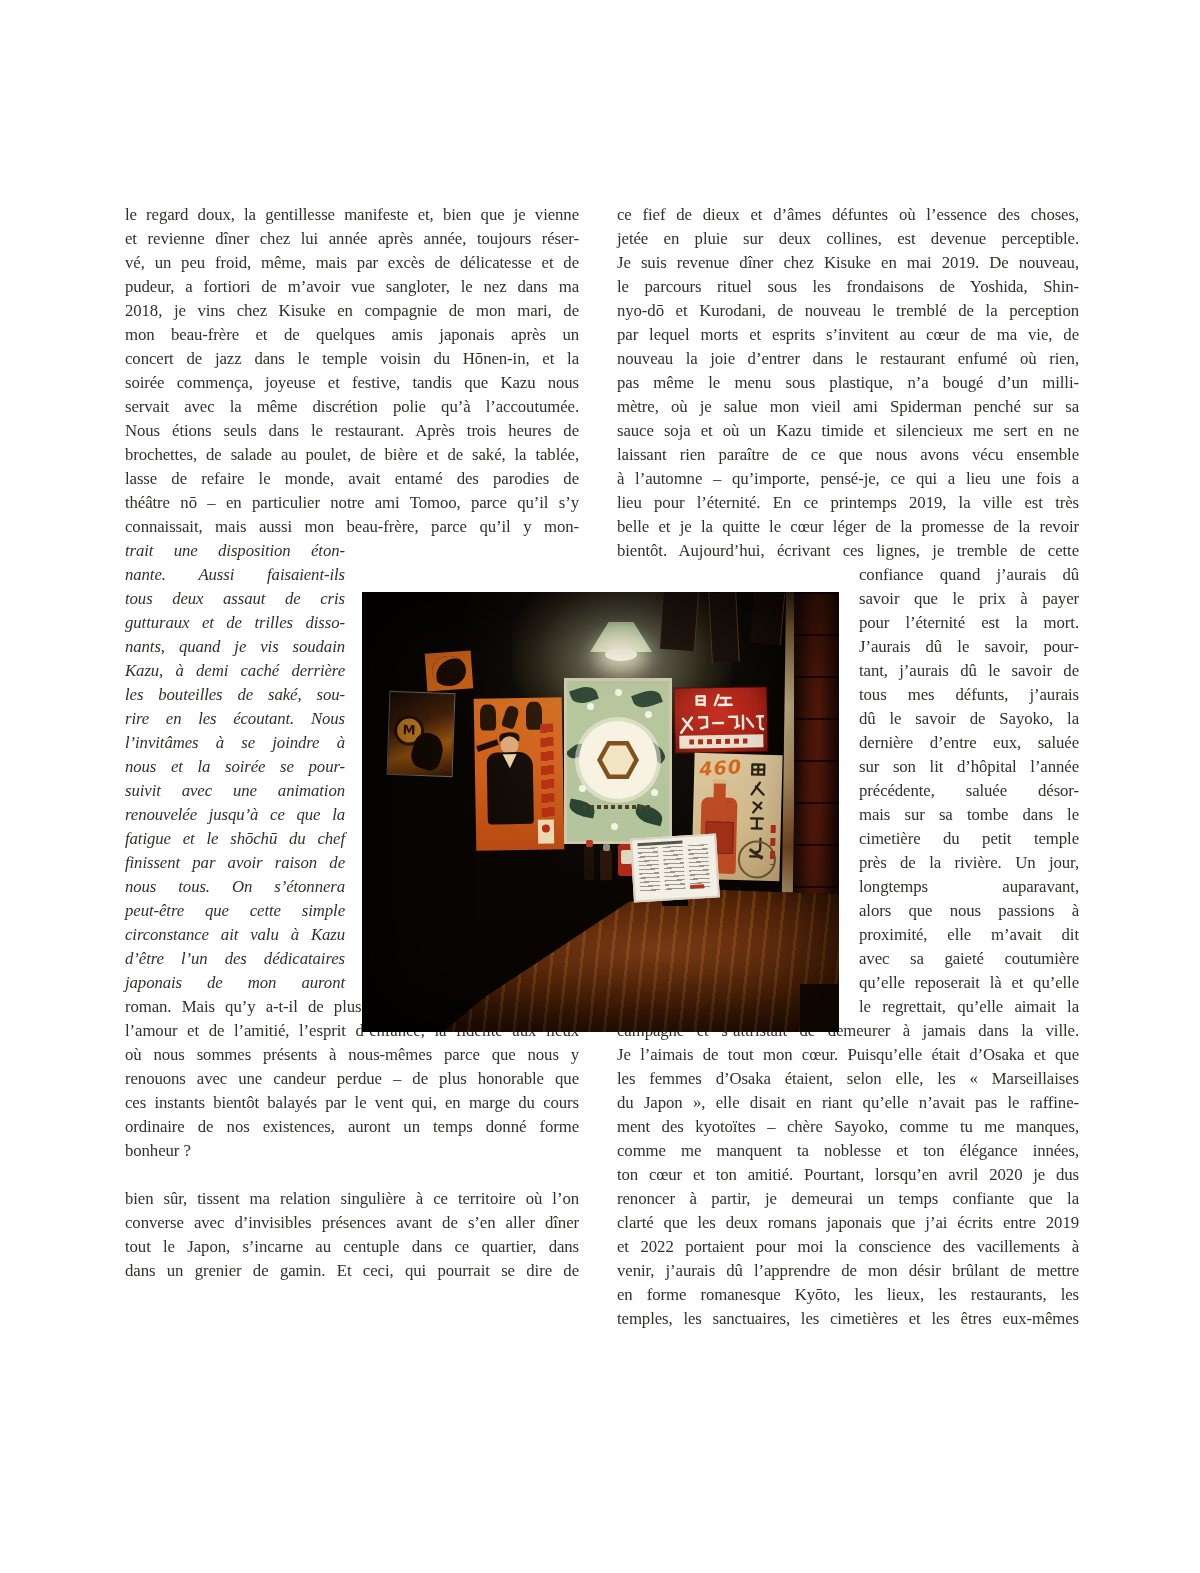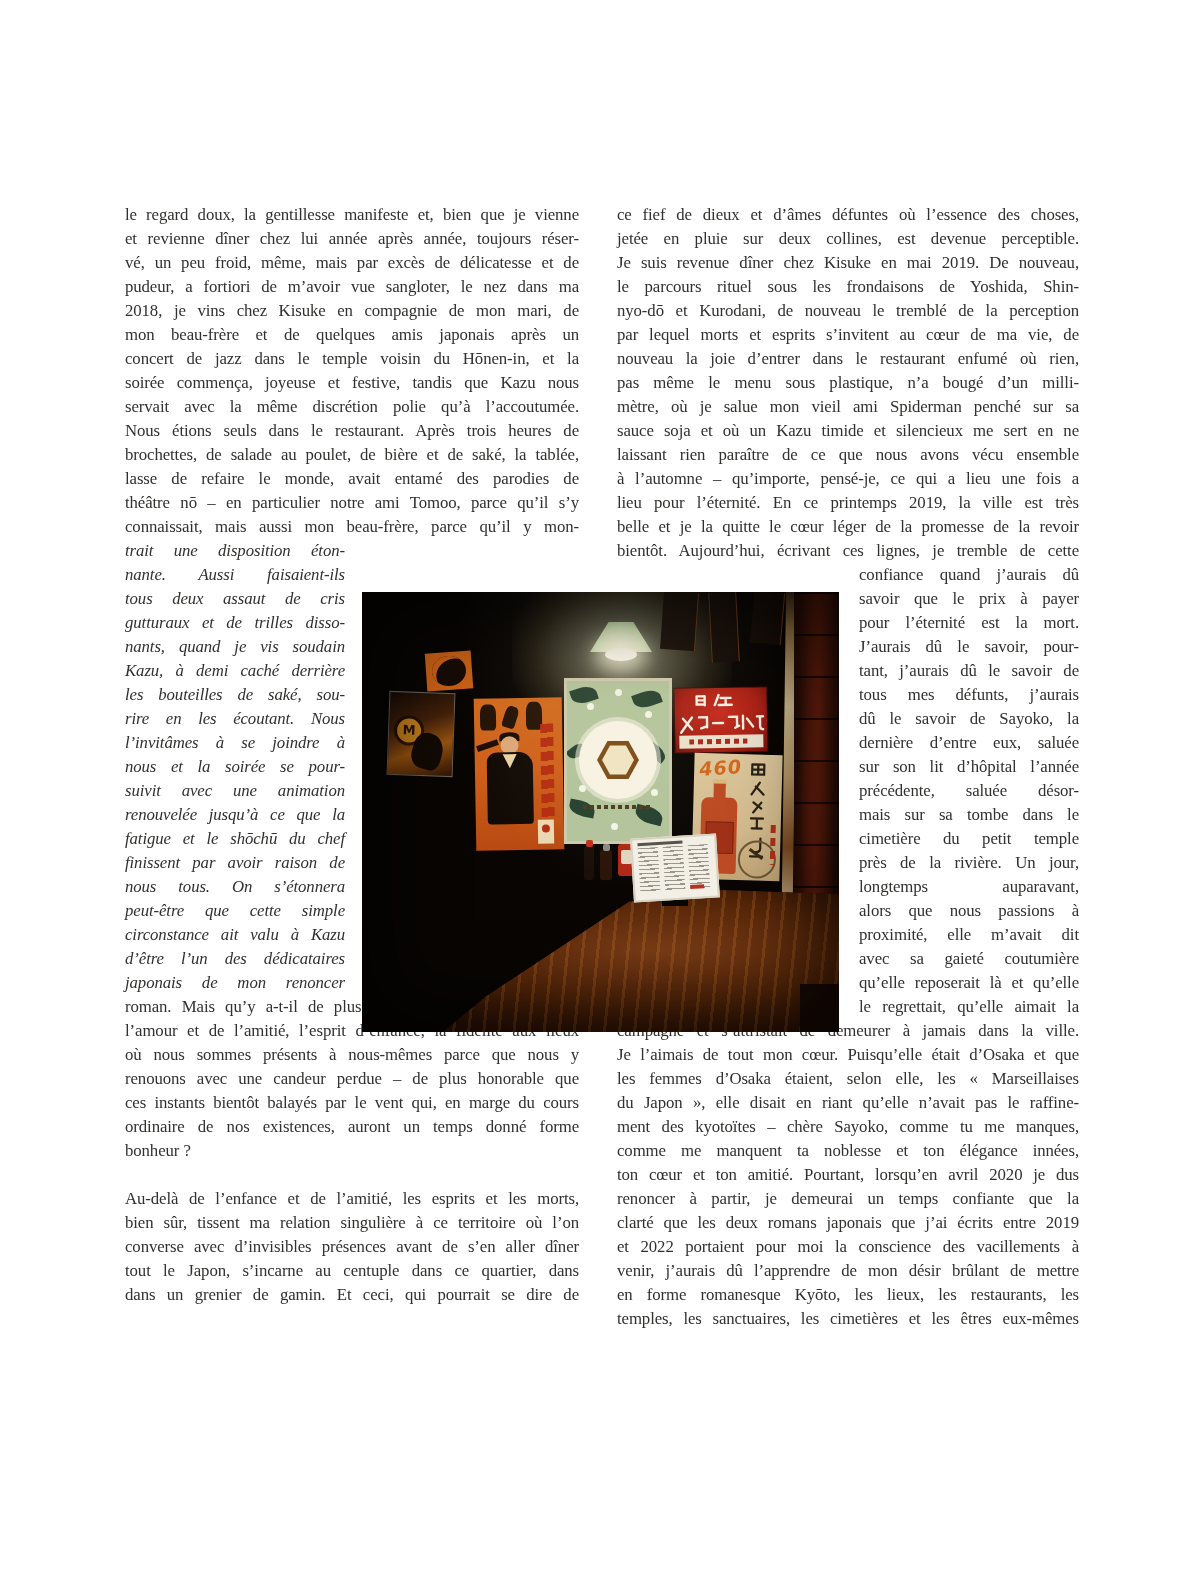--- a/index.html
+++ b/index.html
@@ -161,33 +161,32 @@
       <div class="line">l’invitâmes à se joindre à</div>
       <div class="line">nous et la soirée se pour-</div>
       <div class="line">suivit avec une animation</div>
       <div class="line">renouvelée jusqu’à ce que la</div>
       <div class="line">fatigue et le shōchū du chef</div>
       <div class="line">finissent par avoir raison de</div>
       <div class="line">nous tous. On s’étonnera</div>
       <div class="line">peut-être que cette simple</div>
       <div class="line">circonstance ait valu à Kazu</div>
       <div class="line">d’être l’un des dédicataires</div>
-      <div class="line">japonais de mon renoncer</div>
+      <div class="line">japonais de mon auront</div>
     </div>
   <div class="seg ragged">
       <div class="line">roman. Mais qu’y a-t-il de plus honorable que la chaleur de</div>
       <div class="line">l’amour et de l’amitié, l’esprit d’enfance, la fidélité aux lieux</div>
       <div class="line">où nous sommes présents à nous-mêmes parce que nous y</div>
       <div class="line">renouons avec une candeur perdue – de plus honorable que</div>
       <div class="line">ces instants bientôt balayés par le vent qui, en marge du cours</div>
       <div class="line">ordinaire de nos existences, auront un temps donné forme</div>
       <div class="line">bonheur ?</div>
     </div>
   <div class="seg para-gap">
-      <div class="line">Au-delà de l’enfance et de l’amitié, les esprits et les morts,</div>
       <div class="line">bien sûr, tissent ma relation singulière à ce territoire où l’on</div>
       <div class="line">converse avec d’invisibles présences avant de s’en aller dîner</div>
       <div class="line">tout le Japon, s’incarne au centuple dans ce quartier, dans</div>
       <div class="line">dans un grenier de gamin. Et ceci, qui pourrait se dire de</div>
     </div>
 </div>
 
 <div class="col" id="col-right">
   <div class="seg">
       <div class="line">ce fief de dieux et d’âmes défuntes où l’essence des choses,</div>

